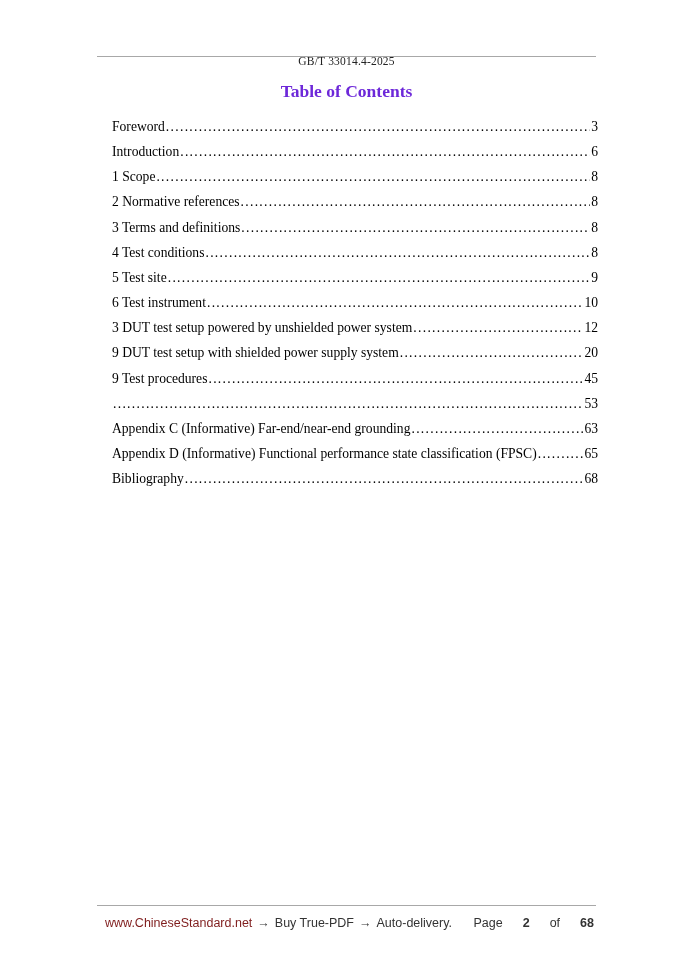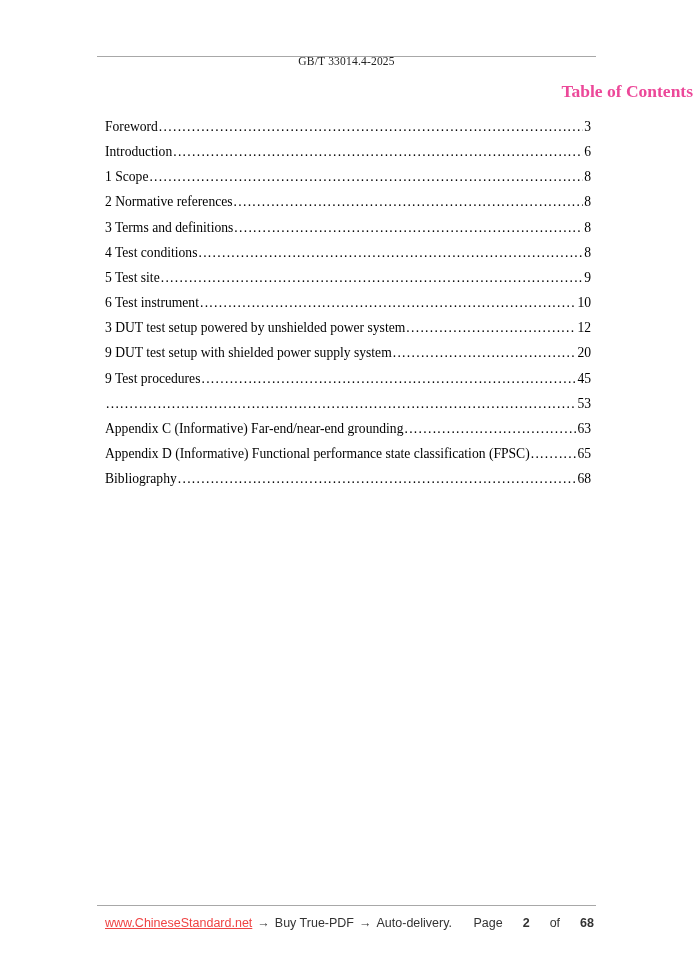--- a/index.html
+++ b/index.html
@@ -33,29 +33,29 @@
     top: 56px;
     left: 97px;
     right: 97px;
     border-top: 1px solid #a8a8a8;
   }
   .toc-title {
     position: absolute;
     top: 81px;
     left: 0;
     right: 0;
-    text-align: right;
+    text-align: center;
     font-size: 17.5px;
     font-weight: bold;
-    color: #ec4899;
+    color: #6d28d9;
   }
   .toc {
     position: absolute;
     top: 114px;
-    left: 105px;
+    left: 112px;
     width: 486px;
   }
   .toc-entry {
     display: flex;
     align-items: baseline;
     line-height: 25.15px;
     font-size: 13.6px;
     color: #000000;
   }
   .toc-label { white-space: nowrap; }
@@ -94,22 +94,21 @@
     display: flex;
     gap: 5px;
     align-items: baseline;
   }
   .footer-right {
     display: flex;
     gap: 20px;
     align-items: flex-end;
   }
   .footer-link {
-    text-decoration: underline;
-    color: #ef4444;
+    color: #7f1d1d;
     cursor: pointer;
   }
   .bold { font-weight: bold; }
 </style>
 </head>
 <body>
 
 <div class="page">
 
   <div class="doc-header">GB/T 33014.4-2025</div>

